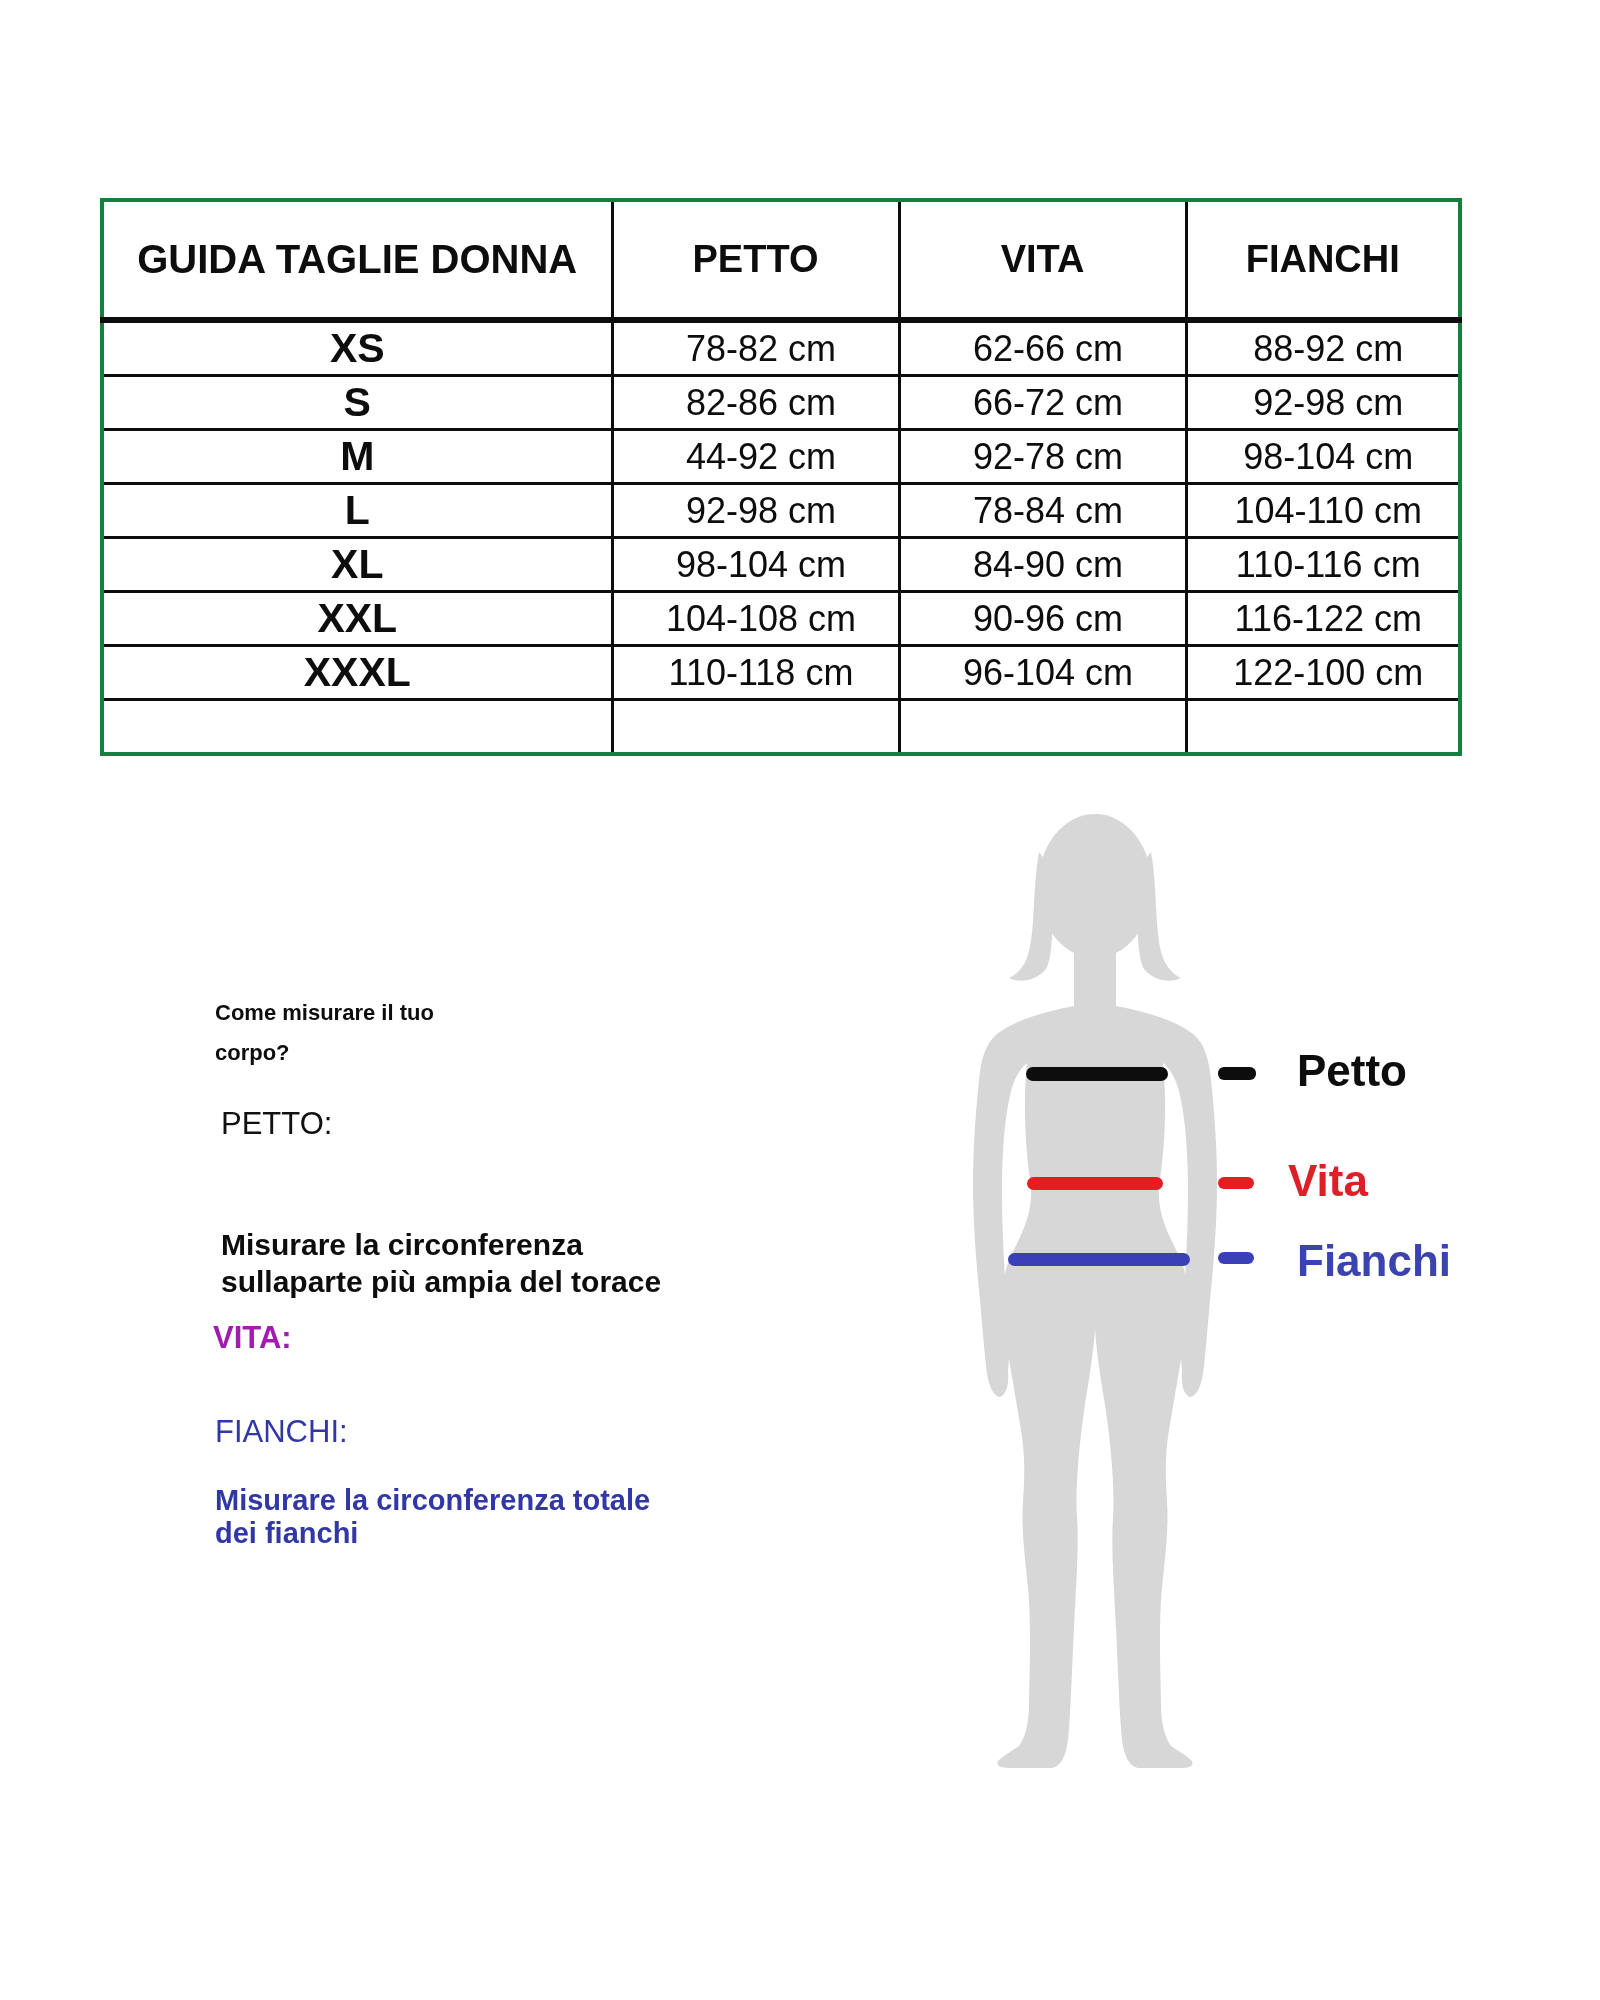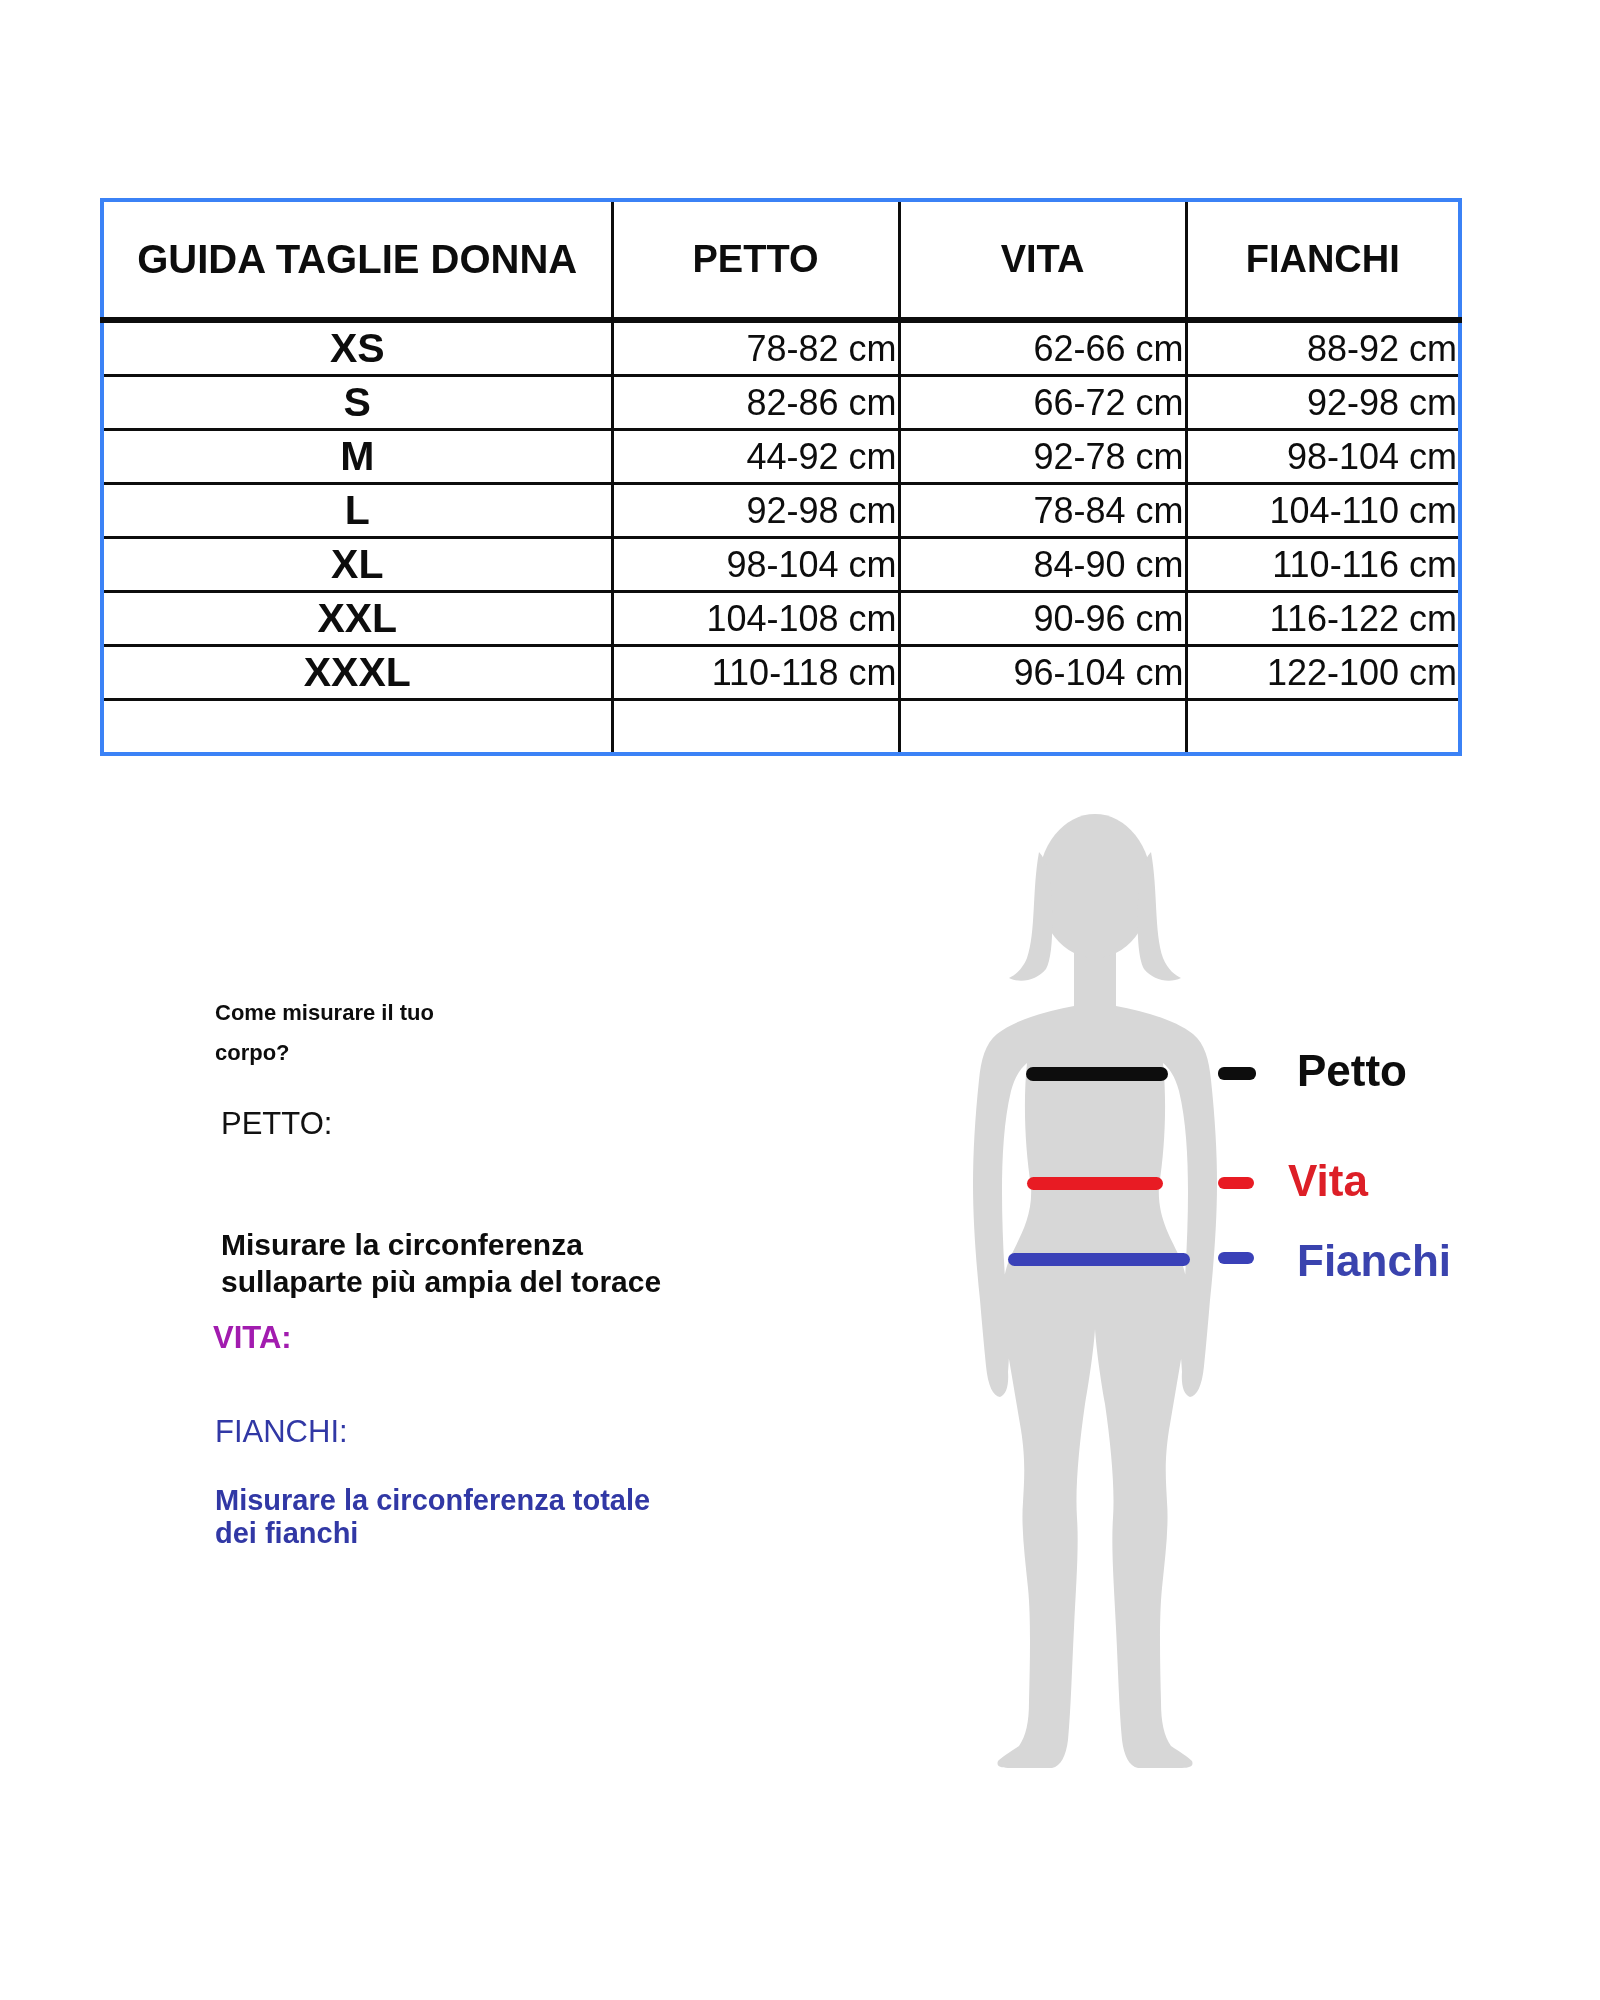--- a/index.html
+++ b/index.html
@@ -4,32 +4,32 @@
 <style>
   html,body{margin:0;padding:0;background:#ffffff;}
   .page{
     position:relative;width:1600px;height:2000px;background:#ffffff;
     overflow:hidden;font-family:"Liberation Sans", sans-serif;color:#0d0d0d;
   }
   
   .size-table{
     position:absolute;left:100px;top:198px;width:1358px;
     border-collapse:collapse;table-layout:fixed;
-    border:4px solid #3b82f6;
+    border:4px solid #15803d;
   }
   .size-table th,.size-table td{border:3px solid #0d0d0d;overflow:hidden;}
   .size-table thead th{
     height:113px;border-bottom:6px solid #0d0d0d;
     font-weight:bold;text-align:center;vertical-align:middle;
   }
   .size-table thead th.guide-col{font-size:40px;letter-spacing:0px;}
   .size-table thead th.meas-col{font-size:38px;}
   .size-table tbody td{height:49px;vertical-align:middle;}
   .size-table td.size-cell{text-align:center;font-weight:bold;font-size:41px;}
-  .size-table td.measure-cell{font-size:36px;font-weight:400;padding-left:12px;text-align:right;}
+  .size-table td.measure-cell{font-size:36px;font-weight:400;padding-left:12px;text-align:center;}
   
   .para{position:absolute;white-space:pre-line;}
   .howto-title   {left:215px;top:993px; font-size:22px;font-weight:bold;line-height:40px;color:#0d0d0d;}
   .petto-label   {left:221px;top:1106px;font-size:31px;font-weight:400;color:#111111;}
   .petto-text    {left:221px;top:1226px;font-size:30px;font-weight:bold;line-height:37px;color:#0d0d0d;}
   .vita-label    {left:213px;top:1320px;font-size:31px;font-weight:bold;color:#a21caf;}
   .vita-text     {left:213px;top:1313px;font-size:29px;font-weight:bold;line-height:33px;color:#c7222b;}
   .fianchi-label {left:215px;top:1414px;font-size:31px;font-weight:400;color:#3138a5;}
   .fianchi-text  {left:215px;top:1484px;font-size:29px;font-weight:bold;line-height:33px;color:#3138a5;}
   

